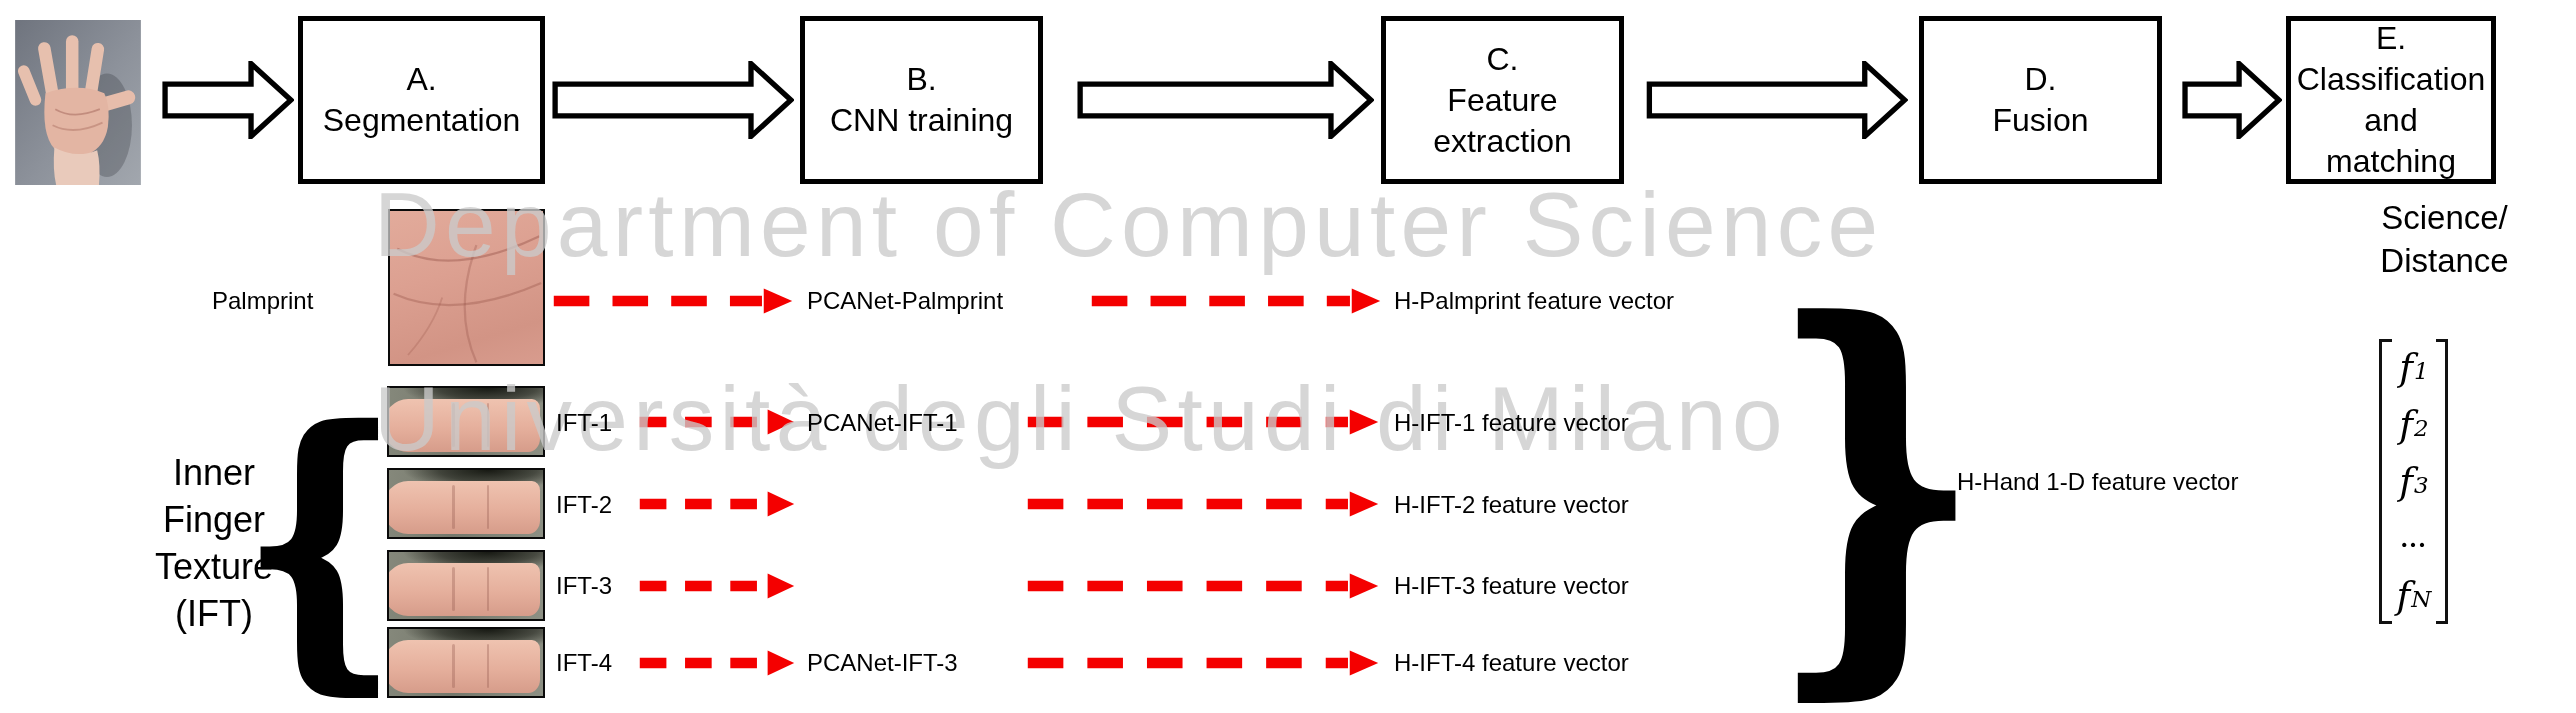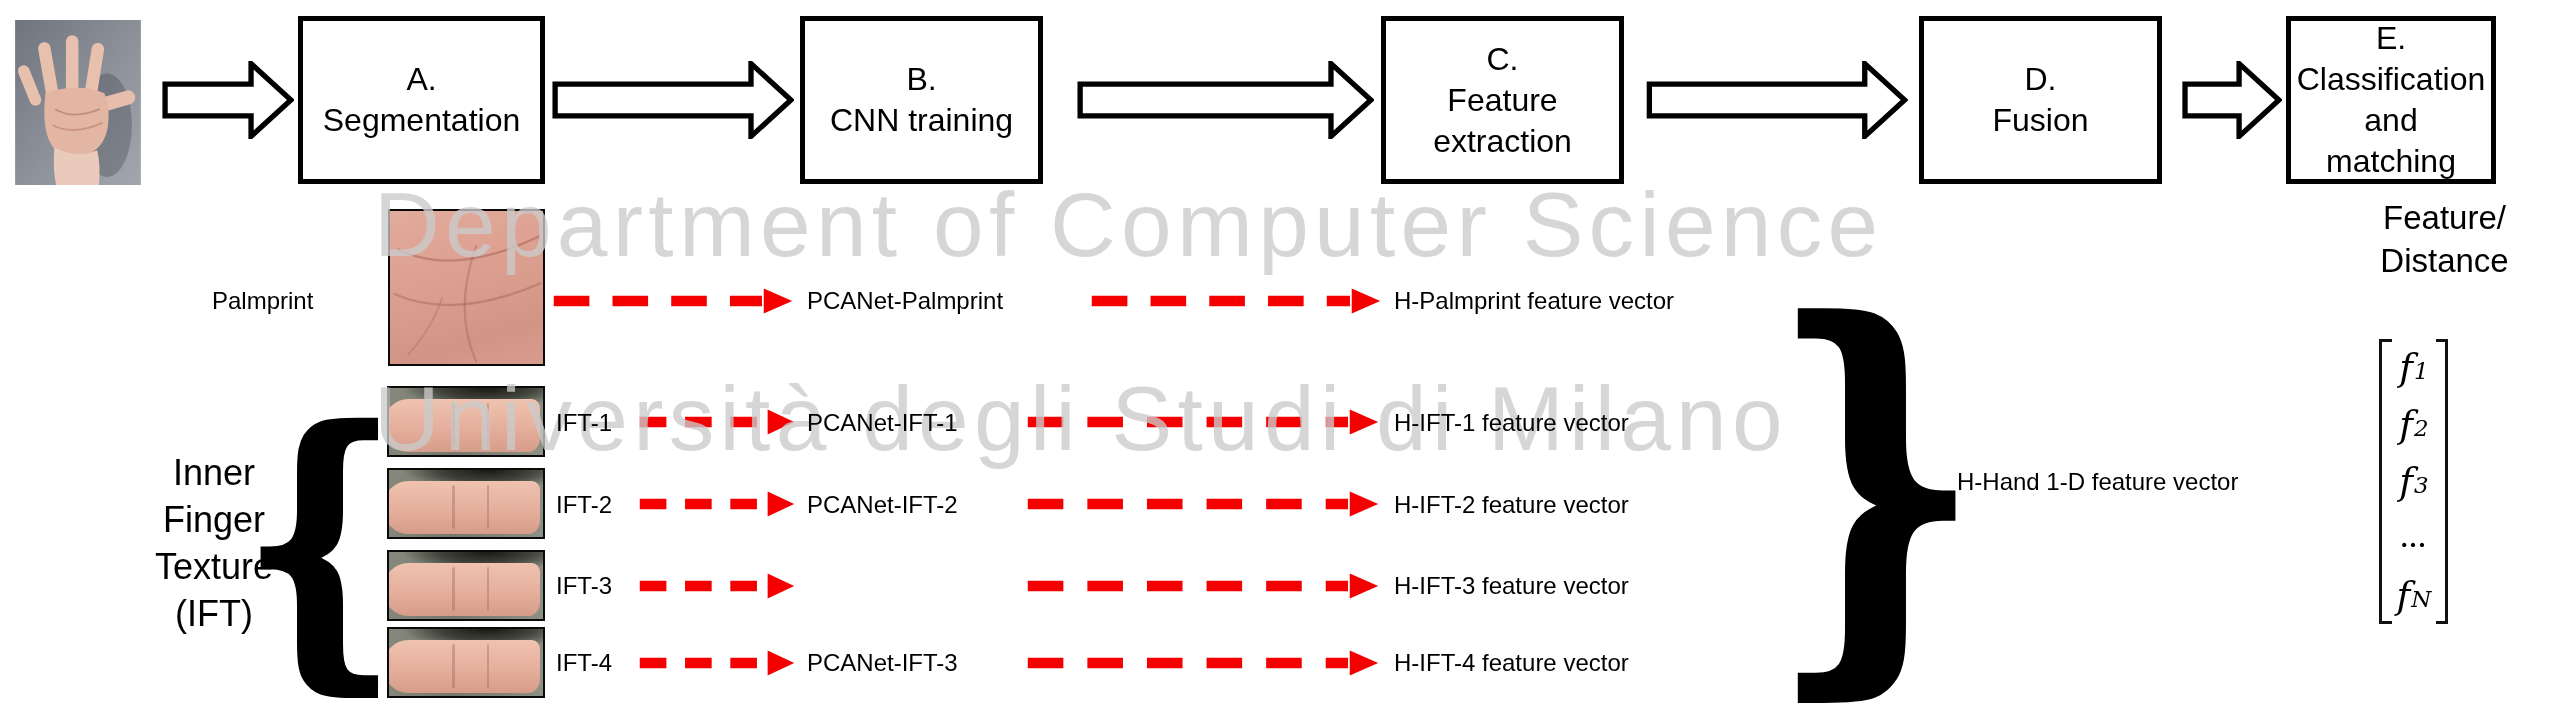--- a/index.html
+++ b/index.html
@@ -160,21 +160,21 @@
   <div class="stage stage-d">
     <div>D.</div>
     <div>Fusion</div>
   </div>
   <div class="stage stage-e">
     <div>E.</div>
     <div>Classification and matching</div>
   </div>
 
   <div class="identity">
-    <div>Feature/</div>
+    <div>Science/</div>
     <div>Distance</div>
   </div>
 
   <div class="lbl" style="left:212px; top:280px">Palmprint</div>
   <div class="palm-img">
     <svg viewBox="0 0 170 170">
       <path d="M8,42 Q70,74 166,28" stroke="rgba(146,78,68,0.40)" stroke-width="2.5" fill="none"></path>
       <path d="M4,92 Q72,122 168,80" stroke="rgba(146,78,68,0.34)" stroke-width="2.5" fill="none"></path>
       <path d="M96,168 Q70,110 96,38" stroke="rgba(146,78,68,0.30)" stroke-width="2.5" fill="none"></path>
       <path d="M20,160 Q48,128 58,96" stroke="rgba(146,78,68,0.25)" stroke-width="2" fill="none"></path>
@@ -217,21 +217,20 @@
 
   <div class="finger-img fg2">
       <div class="f-shadow"></div>
       <div class="f-shape"></div>
     </div>
   <div class="lbl" style="left:556px; top:484px">IFT-2</div>
   <svg class="dash" style="left:638px; top:486px" width="158" height="36" viewBox="0 0 178 40">
     <line x1="2" y1="20" x2="144" y2="20" stroke-dasharray="30 21"></line>
       <polygon points="146,6 176,20 146,34"></polygon>
     </svg>
-  <div class="lbl" style="left:807px; top:484px">PCANet-IFT-2</div>
   <svg class="dash" style="left:1026px; top:486px" width="354" height="36" viewBox="0 0 398 40">
     <line x1="2" y1="20" x2="362" y2="20" stroke-dasharray="40 27"></line>
       <polygon points="364,6 396,20 364,34"></polygon>
     </svg>
   <div class="lbl" style="left:1394px; top:484px">H-IFT-2 feature vector</div>
 
   <div class="finger-img fg3">
       <div class="f-shadow"></div>
       <div class="f-shape"></div>
     </div>

